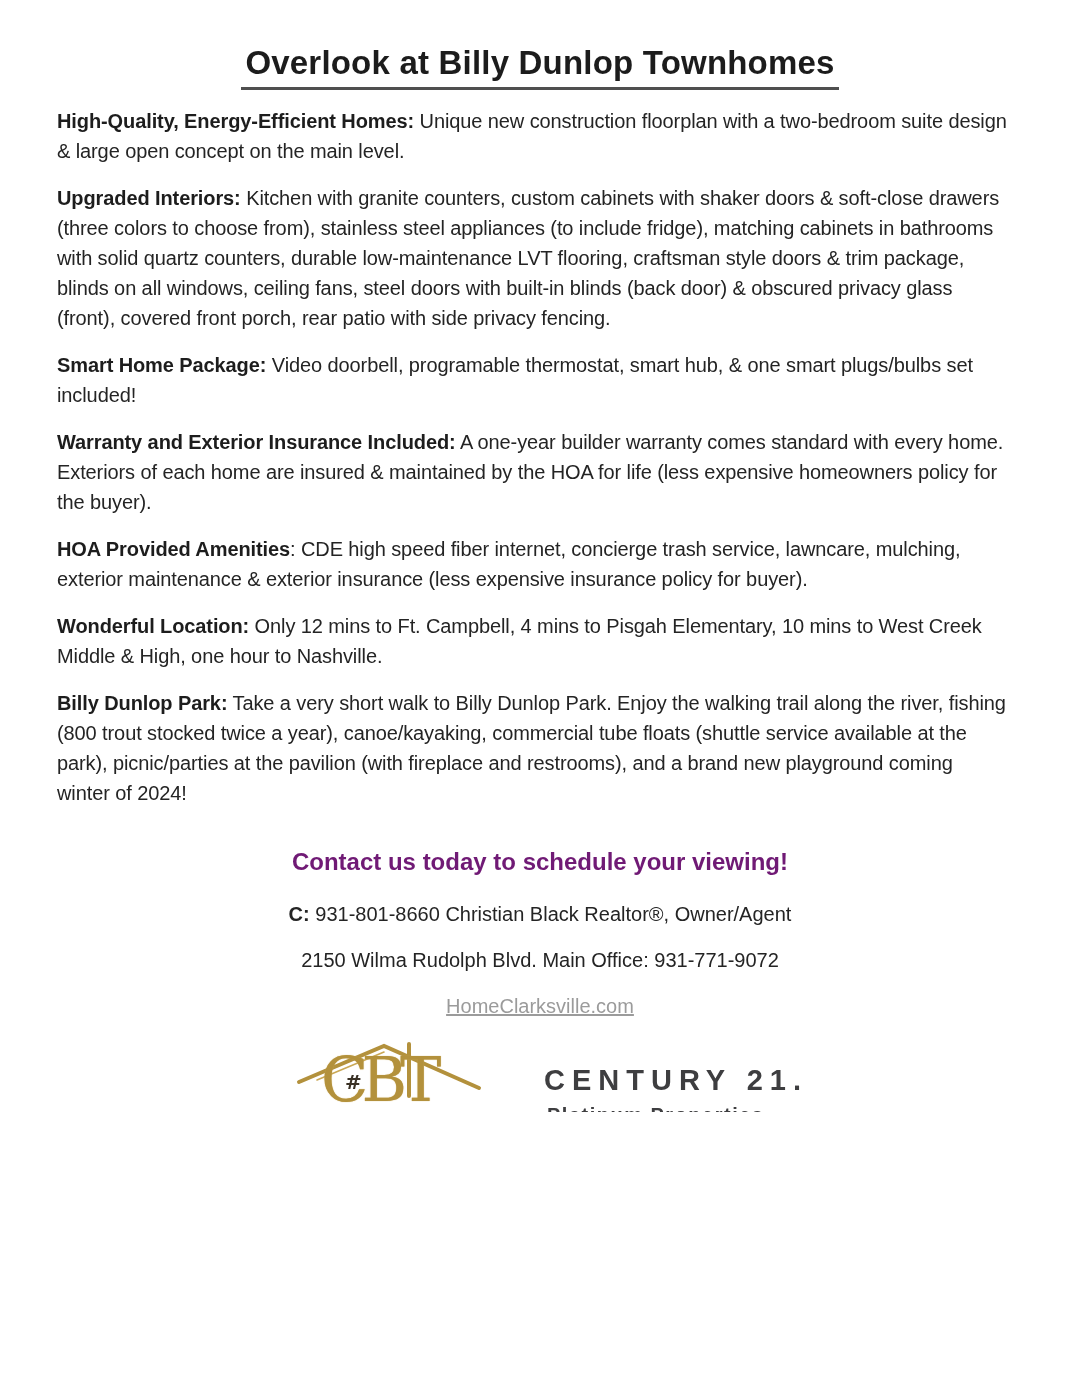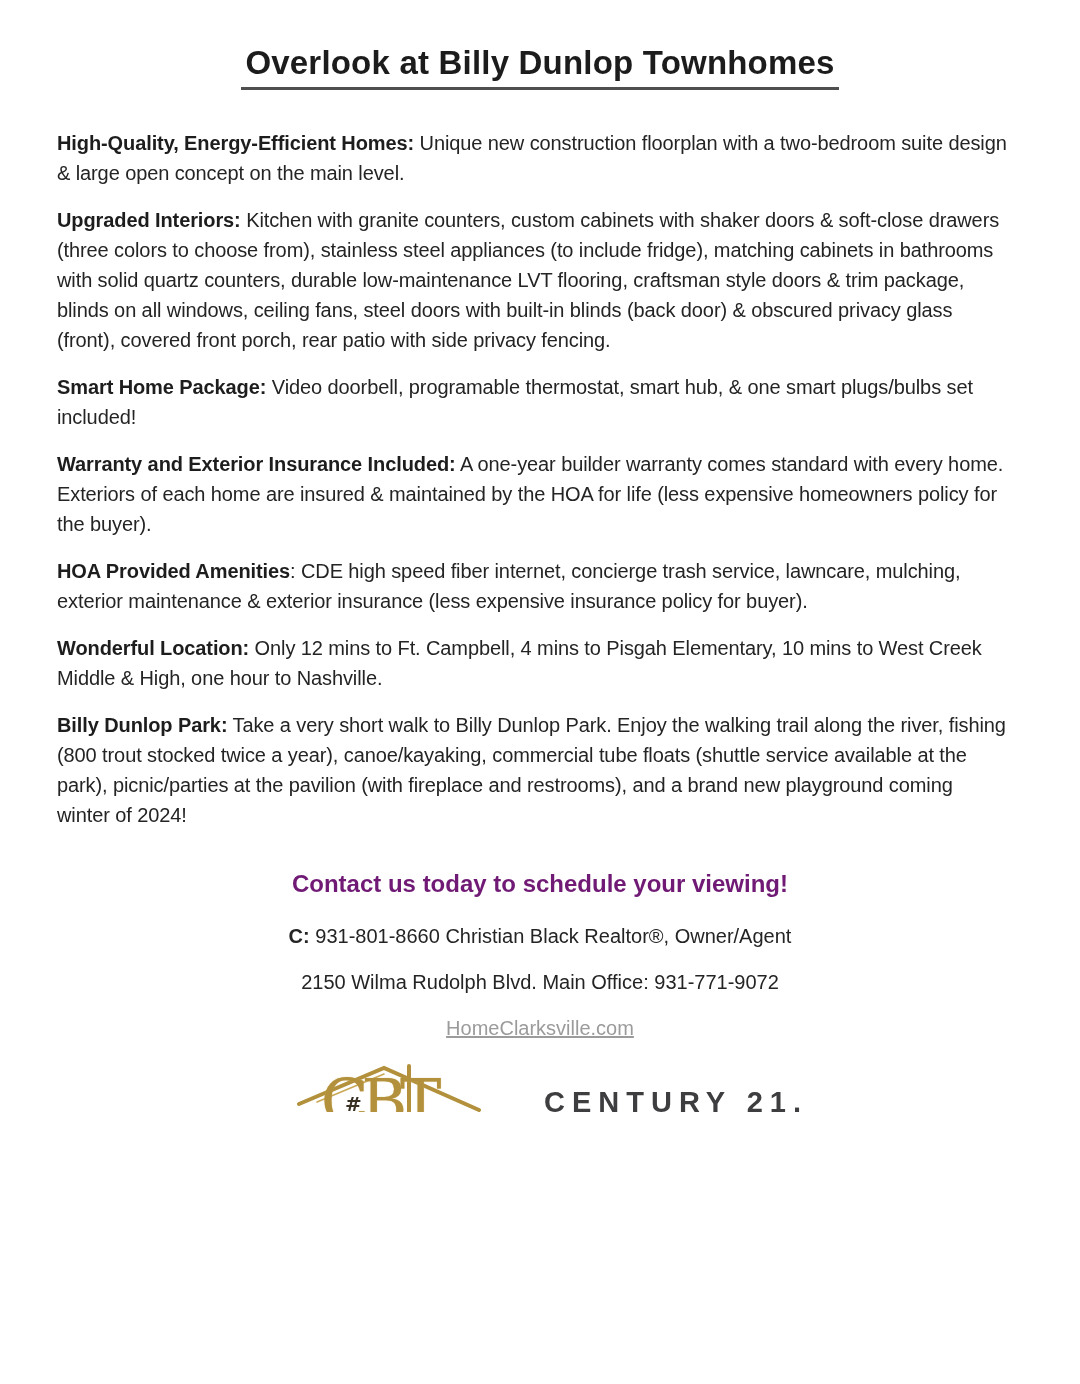--- a/index.html
+++ b/index.html
@@ -20,21 +20,21 @@
     font-weight: bold;
     letter-spacing: 0.2px;
     color: #1c1c1c;
   }
   .page-title .underlined {
     display: inline-block;
     border-bottom: 3px solid #4f4f4f;
     padding: 0 4px 5px 4px;
   }
   .flyer-body {
-    padding: 38px 70px 0 57px;
+    padding: 16px 70px 0 57px;
   }
   .flyer-body p {
     margin: 0 0 17px 0;
     font-size: 20px;
     line-height: 30px;
     letter-spacing: -0.1px;
     color: #242424;
   }
   .flyer-body b { color: #1d1d1d; }
   .contact {

